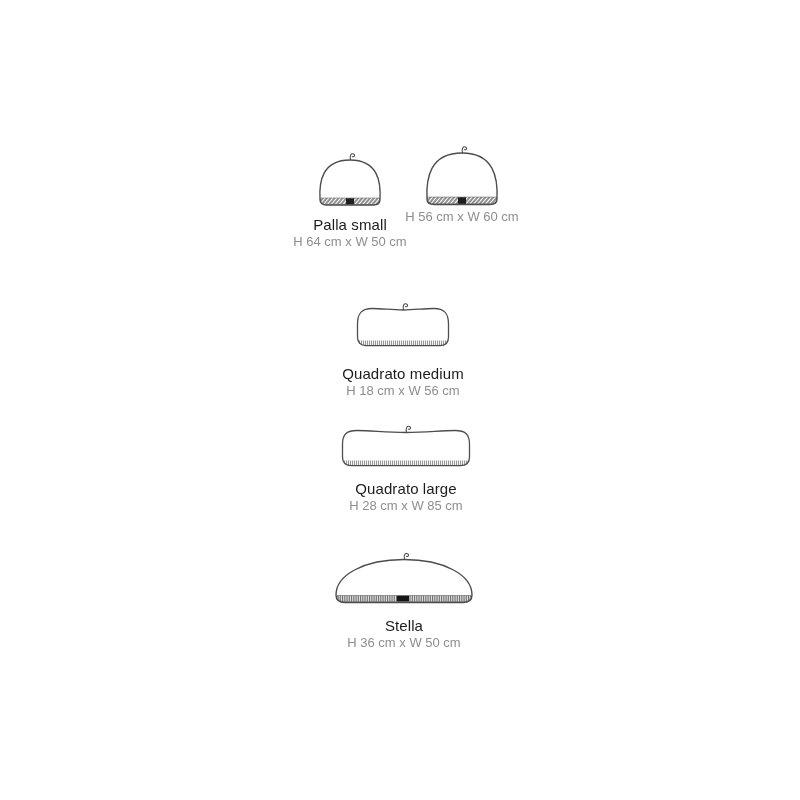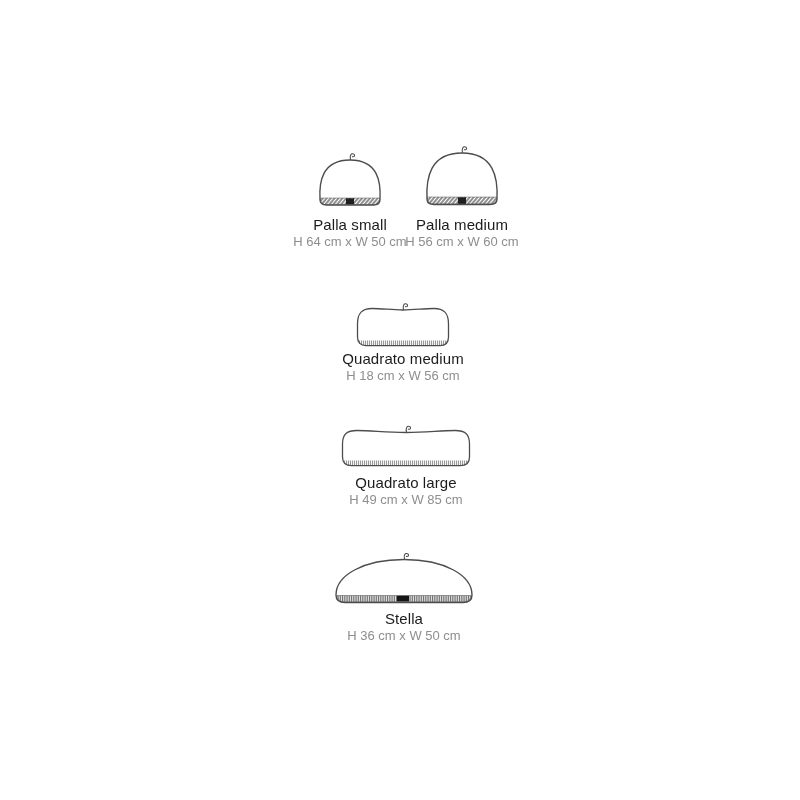--- a/index.html
+++ b/index.html
@@ -23,25 +23,25 @@
     font-size: 13px;
     line-height: 15px;
     color: #8e8e8e;
     margin-top: 1px;
   }
   .fig-palla-small    { left: 265px; top: 150px; }
   .fig-palla-small .product-name { margin-top: 8px; }
   .fig-palla-medium   { left: 377px; top: 144px; }
   .fig-palla-medium .product-name { margin-top: 8px; }
   .fig-quadrato-medium{ left: 318px; top: 300px; }
-  .fig-quadrato-medium .product-name { margin-top: 0; }
+  .fig-quadrato-medium .product-name { margin-top: 15px; }
   .fig-quadrato-large { left: 321px; top: 424px; }
-  .fig-quadrato-large .product-name { margin-top: 4px; }
+  .fig-quadrato-large .product-name { margin-top: 10px; }
   .fig-stella         { left: 319px; top: 552px; }
-  .fig-stella .product-name { margin-top: 2px; }
+  .fig-stella .product-name { margin-top: 9px; }
   .defs-holder { position: absolute; width: 0; height: 0; overflow: hidden; }
 </style>
 </head>
 <body>
 
 <div class="canvas">
 
   <svg class="defs-holder" aria-hidden="true">
     <defs>
       <pattern id="hatchDiag" patternUnits="userSpaceOnUse" width="3" height="6" patternTransform="rotate(40)">
@@ -69,21 +69,20 @@
   </div>
 
   <div class="figure fig-palla-medium">
     <svg width="78" height="64" viewBox="0 0 78 64">
       <path d="M4,55 C3,34 7,9 39,9 C71,9 75,34 74,55 C74,58.5 72,60.5 67,60.5 L11,60.5 C6,60.5 4,58.5 4,55 Z" fill="#ffffff" stroke="none"></path>
       <path d="M4.5,53 L73.5,53 L73.5,55 C73.5,58.3 71.5,60.1 67,60.1 L11,60.1 C6.5,60.1 4.5,58.3 4.5,55 Z" fill="url(#hatchDiag)" stroke="#5a5a5a" stroke-width="0.5"></path>
       <rect x="35" y="53.3" width="8" height="6.6" fill="#1f1f1f"></rect>
       <path d="M4,55 C3,34 7,9 39,9 C71,9 75,34 74,55 C74,58.5 72,60.5 67,60.5 L11,60.5 C6,60.5 4,58.5 4,55 Z" fill="none" stroke="#4d4d4d" stroke-width="1.4"></path>
       <path d="M39.5,9 C38.5,4.5 40,2 42.5,3 C44.5,3.8 43.5,6.5 41,5.5" fill="none" stroke="#4d4d4d" stroke-width="1.1"></path>
     </svg>
-    <div class="product-name">Palla medium</div>
     <div class="product-dims">H 56 cm x W 60 cm</div>
   </div>
 
   <div class="figure fig-quadrato-medium">
     <svg width="96" height="50" viewBox="0 0 96 50">
       <path d="M2.5,24 C2.5,13 7,8.5 17,8.5 C28,8.5 36,10 48,10 C60,10 68,8.5 79,8.5 C89,8.5 93.5,13 93.5,24 L93.5,37 C93.5,42.5 90.5,45.6 85,45.6 L11,45.6 C5.5,45.6 2.5,42.5 2.5,37 Z" fill="#ffffff" stroke="none"></path>
       <path d="M3.5,40.5 L92.5,40.5 L92.5,41 C92.5,44 90,45.3 85.5,45.3 L10.5,45.3 C6,45.3 3.5,44 3.5,41 Z" fill="url(#hatchFine)" stroke="none"></path>
       <path d="M2.5,24 C2.5,13 7,8.5 17,8.5 C28,8.5 36,10 48,10 C60,10 68,8.5 79,8.5 C89,8.5 93.5,13 93.5,24 L93.5,37 C93.5,42.5 90.5,45.6 85,45.6 L11,45.6 C5.5,45.6 2.5,42.5 2.5,37 Z" fill="none" stroke="#4d4d4d" stroke-width="1.3"></path>
       <path d="M48.5,10 C47.5,5.5 49,3 51.5,4 C53.5,4.8 52.5,7.5 50,6.5" fill="none" stroke="#4d4d4d" stroke-width="1.1"></path>
     </svg>
@@ -92,21 +91,21 @@
   </div>
 
   <div class="figure fig-quadrato-large">
     <svg width="132" height="46" viewBox="0 0 132 46">
       <path d="M2.5,20 C2.5,10 7,6.5 17,6.5 C32,6.5 45,8.5 66,8.5 C87,8.5 100,6.5 115,6.5 C125,6.5 129.5,10 129.5,20 L129.5,33 C129.5,38.8 126.5,41.6 120.5,41.6 L11.5,41.6 C5.5,41.6 2.5,38.8 2.5,33 Z" fill="#ffffff" stroke="none"></path>
       <path d="M3.5,36.5 L128.5,36.5 L128.5,37 C128.5,40.2 126,41.4 120.5,41.4 L11.5,41.4 C6,41.4 3.5,40.2 3.5,37 Z" fill="url(#hatchFine)" stroke="none"></path>
       <path d="M2.5,20 C2.5,10 7,6.5 17,6.5 C32,6.5 45,8.5 66,8.5 C87,8.5 100,6.5 115,6.5 C125,6.5 129.5,10 129.5,20 L129.5,33 C129.5,38.8 126.5,41.6 120.5,41.6 L11.5,41.6 C5.5,41.6 2.5,38.8 2.5,33 Z" fill="none" stroke="#4d4d4d" stroke-width="1.3"></path>
       <path d="M66.5,8.5 C65.5,4 67,1.5 69.5,2.5 C71.5,3.3 70.5,6 68,5" fill="none" stroke="#4d4d4d" stroke-width="1.1"></path>
     </svg>
     <div class="product-name">Quadrato large</div>
-    <div class="product-dims">H 49 cm x W 85 cm</div>
+    <div class="product-dims">H 28 cm x W 85 cm</div>
   </div>
 
   <div class="figure fig-stella">
     <svg width="142" height="56" viewBox="0 0 142 56">
       <path d="M3,43 C3,23 31,7.5 71,7.5 C111,7.5 139,23 139,43 C139,48 136,50.5 130,50.5 L12,50.5 C6,50.5 3,48 3,43 Z" fill="#ffffff" stroke="none"></path>
       <path d="M4,43.5 L138,43.5 C137.8,47.5 135,49.8 130,49.8 L12,49.8 C7,49.8 4.2,47.5 4,43.5 Z" fill="url(#hatchDense)" stroke="#4a4a4a" stroke-width="0.5"></path>
       <rect x="64" y="43.8" width="12" height="5.6" fill="#161616"></rect>
       <path d="M3,43 C3,23 31,7.5 71,7.5 C111,7.5 139,23 139,43 C139,48 136,50.5 130,50.5 L12,50.5 C6,50.5 3,48 3,43 Z" fill="none" stroke="#4d4d4d" stroke-width="1.4"></path>
       <path d="M71.5,7.5 C70.5,3 72,0.8 74.5,1.8 C76.5,2.6 75.5,5.2 73,4.2" fill="none" stroke="#4d4d4d" stroke-width="1.1"></path>
     </svg>

